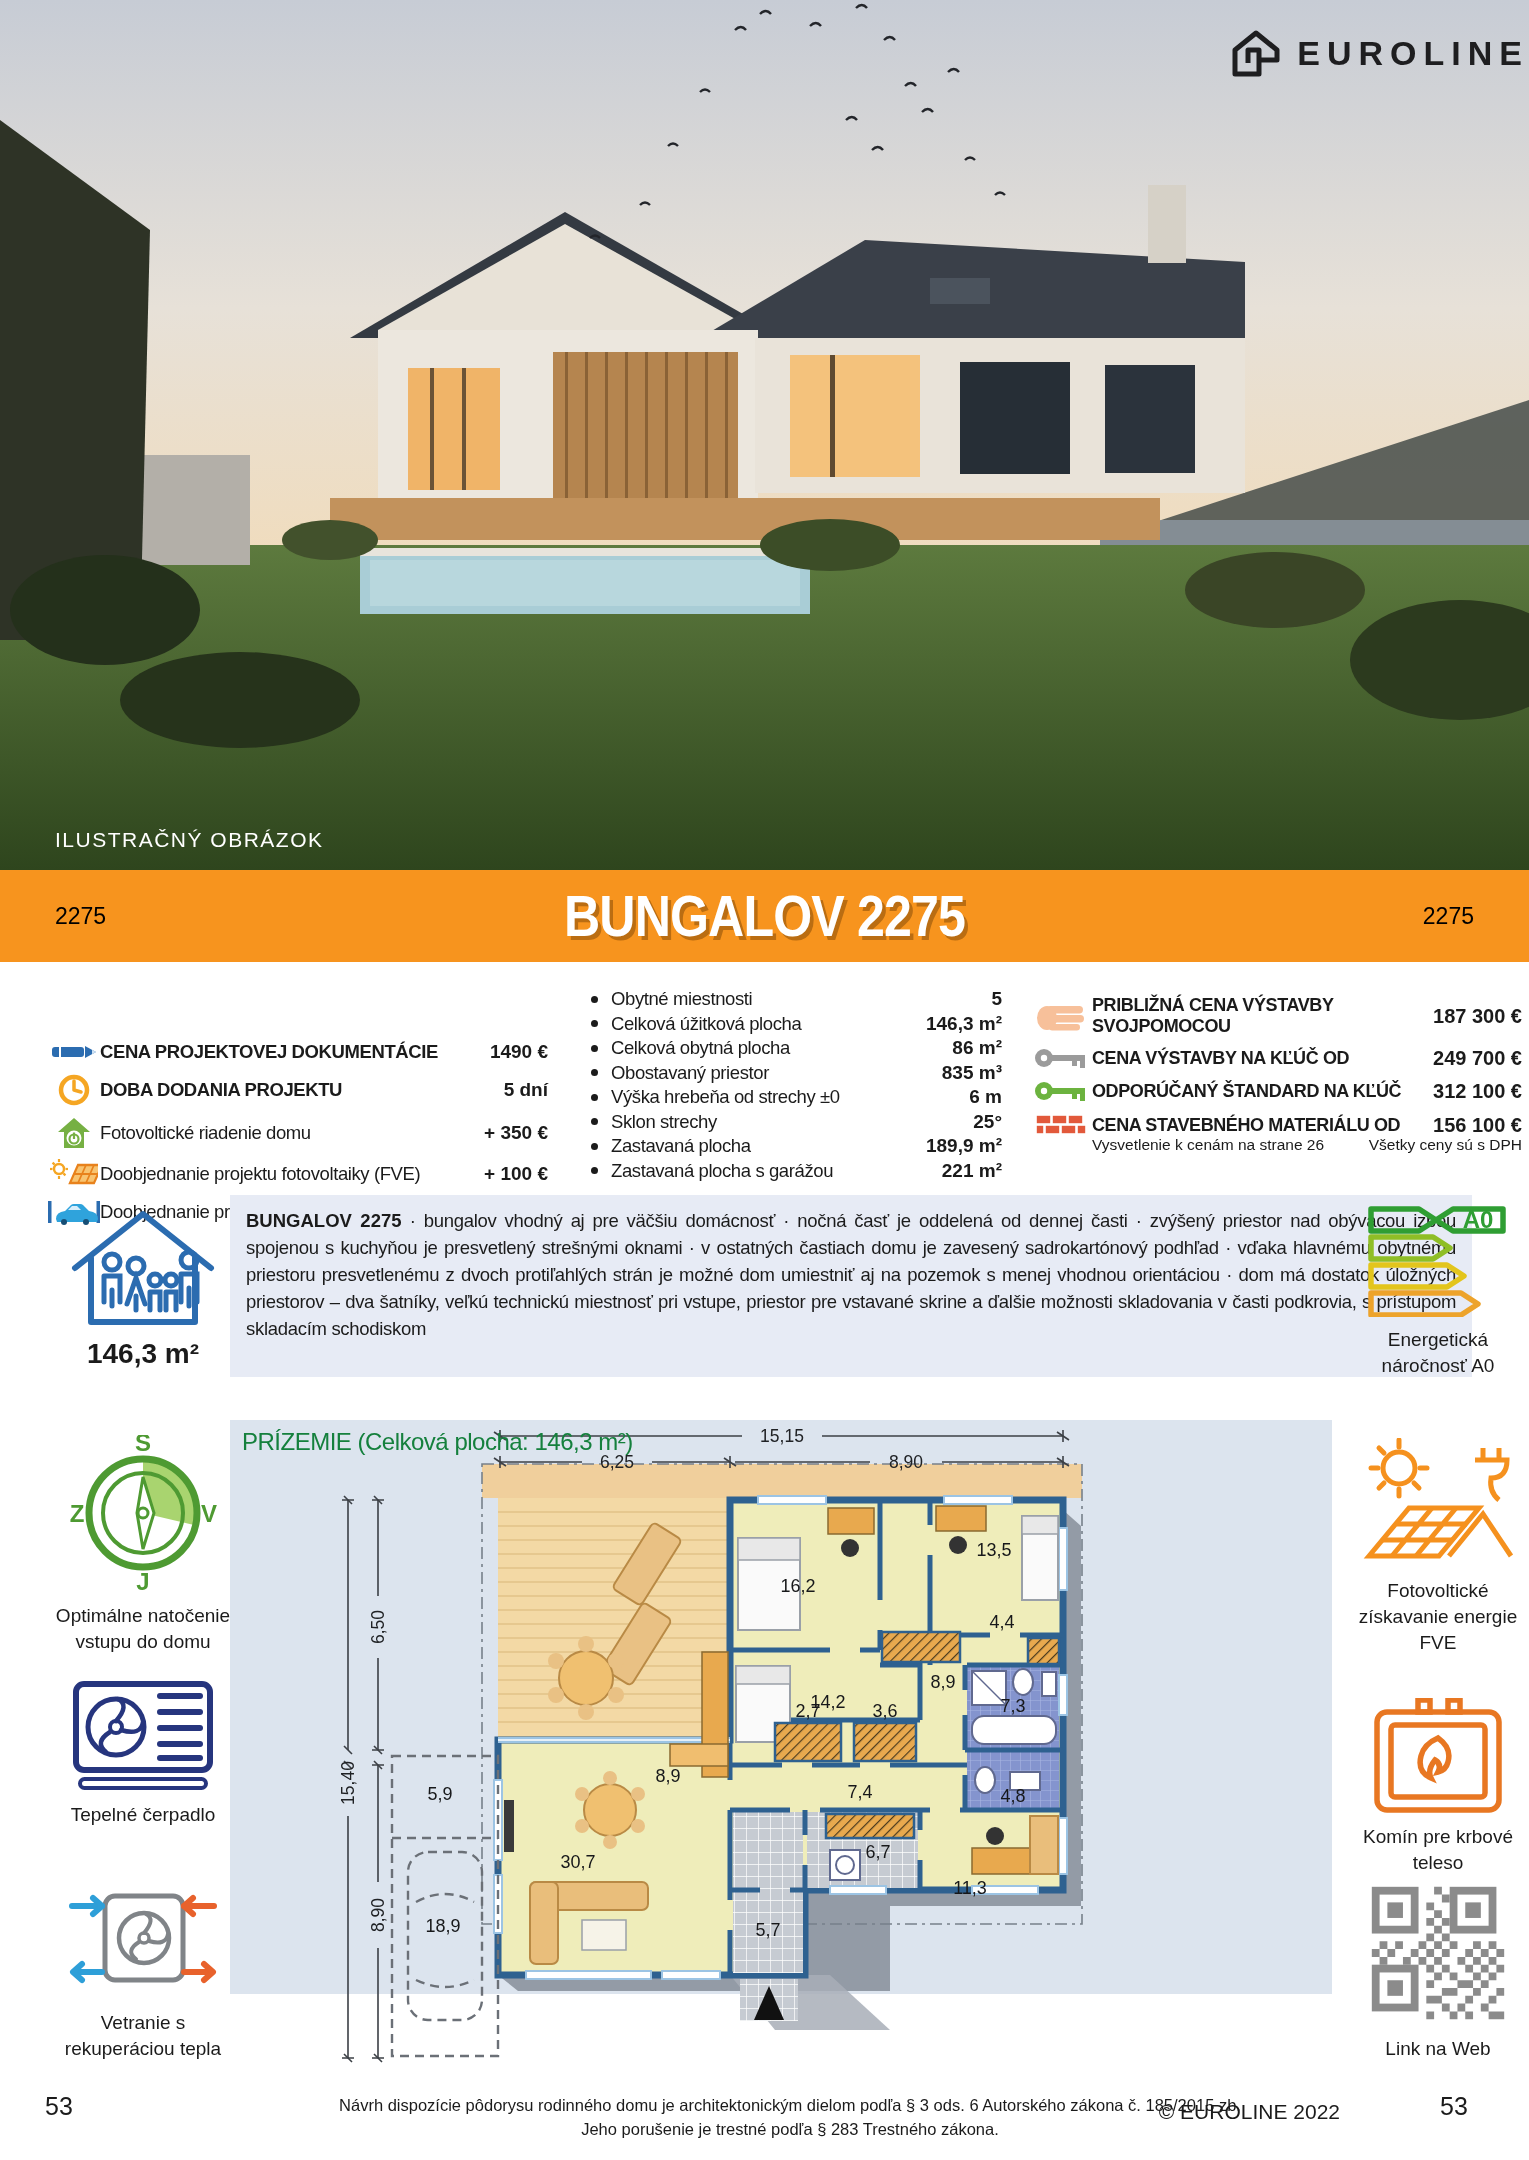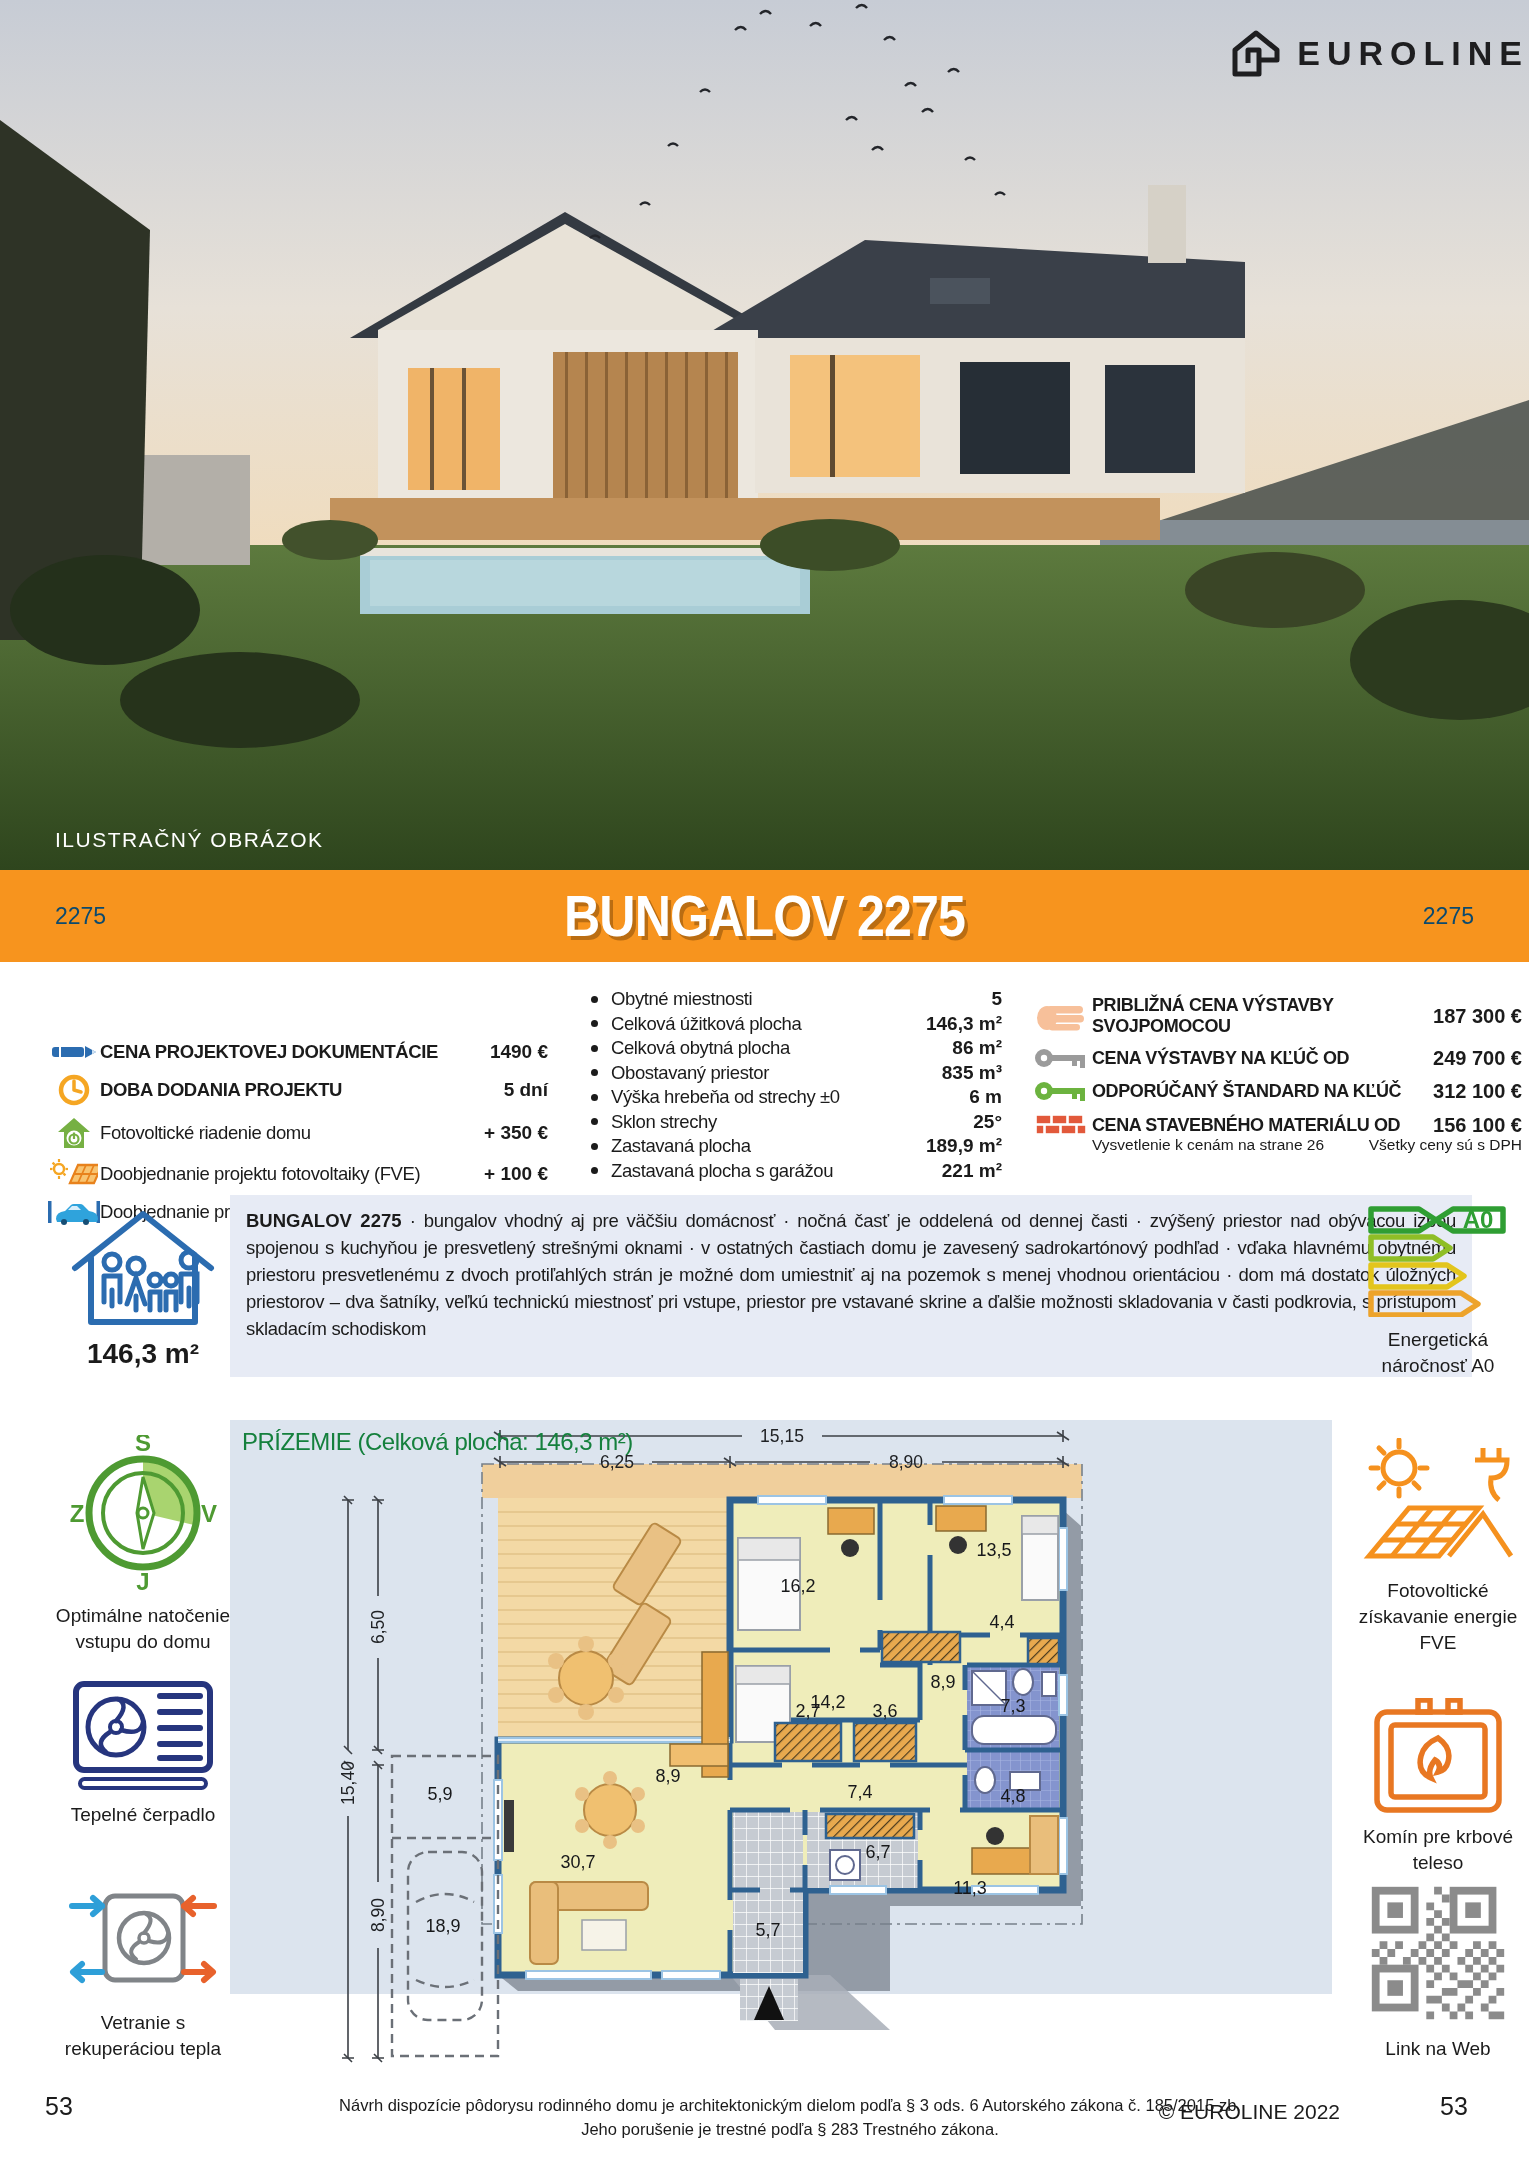--- a/index.html
+++ b/index.html
@@ -8,21 +8,21 @@
   .abs{position:absolute;}
 
   
   #photo{left:0;top:0;width:1529px;height:870px;}
   #photo-caption{left:55px;top:828px;color:#fff;font-size:21px;letter-spacing:1.5px;}
   #logo{left:0;top:28px;width:1529px;display:flex;justify-content:flex-end;align-items:center;gap:14px;}
   #logo .logo-text{font-size:34px;font-weight:bold;letter-spacing:7px;color:#1e1e20;}
 
   
   #banner{left:0;top:870px;width:1529px;height:92px;background:#F7941E;display:flex;align-items:center;}
-  #banner .code{color:#0c4a6e;font-size:23px;width:120px;}
+  #banner .code{color:#000000;font-size:23px;width:120px;}
   #banner .code.left{text-align:left;padding-left:55px;}
   #banner .code.right{text-align:right;padding-right:55px;}
   #banner .title{flex:1;text-align:center;color:#fff;font-size:57px;font-weight:bold;
                  letter-spacing:-1px;transform:scaleX(.88);text-shadow:4px 4px 0 rgba(125,70,5,.5);}
 
   
   .inforow{display:flex;align-items:center;margin-bottom:9px;}
   .inforow .ic{flex:0 0 52px;display:flex;justify-content:center;}
   .inforow .lbl{flex:1;font-size:18.5px;letter-spacing:-.4px;}
   .inforow .lbl.b{font-weight:bold;}

